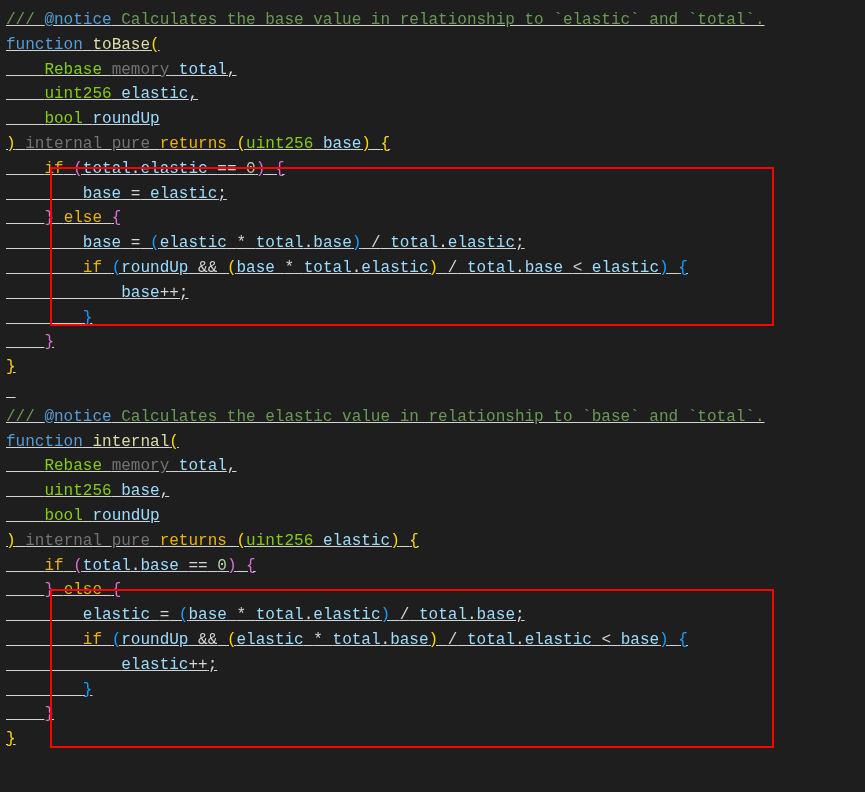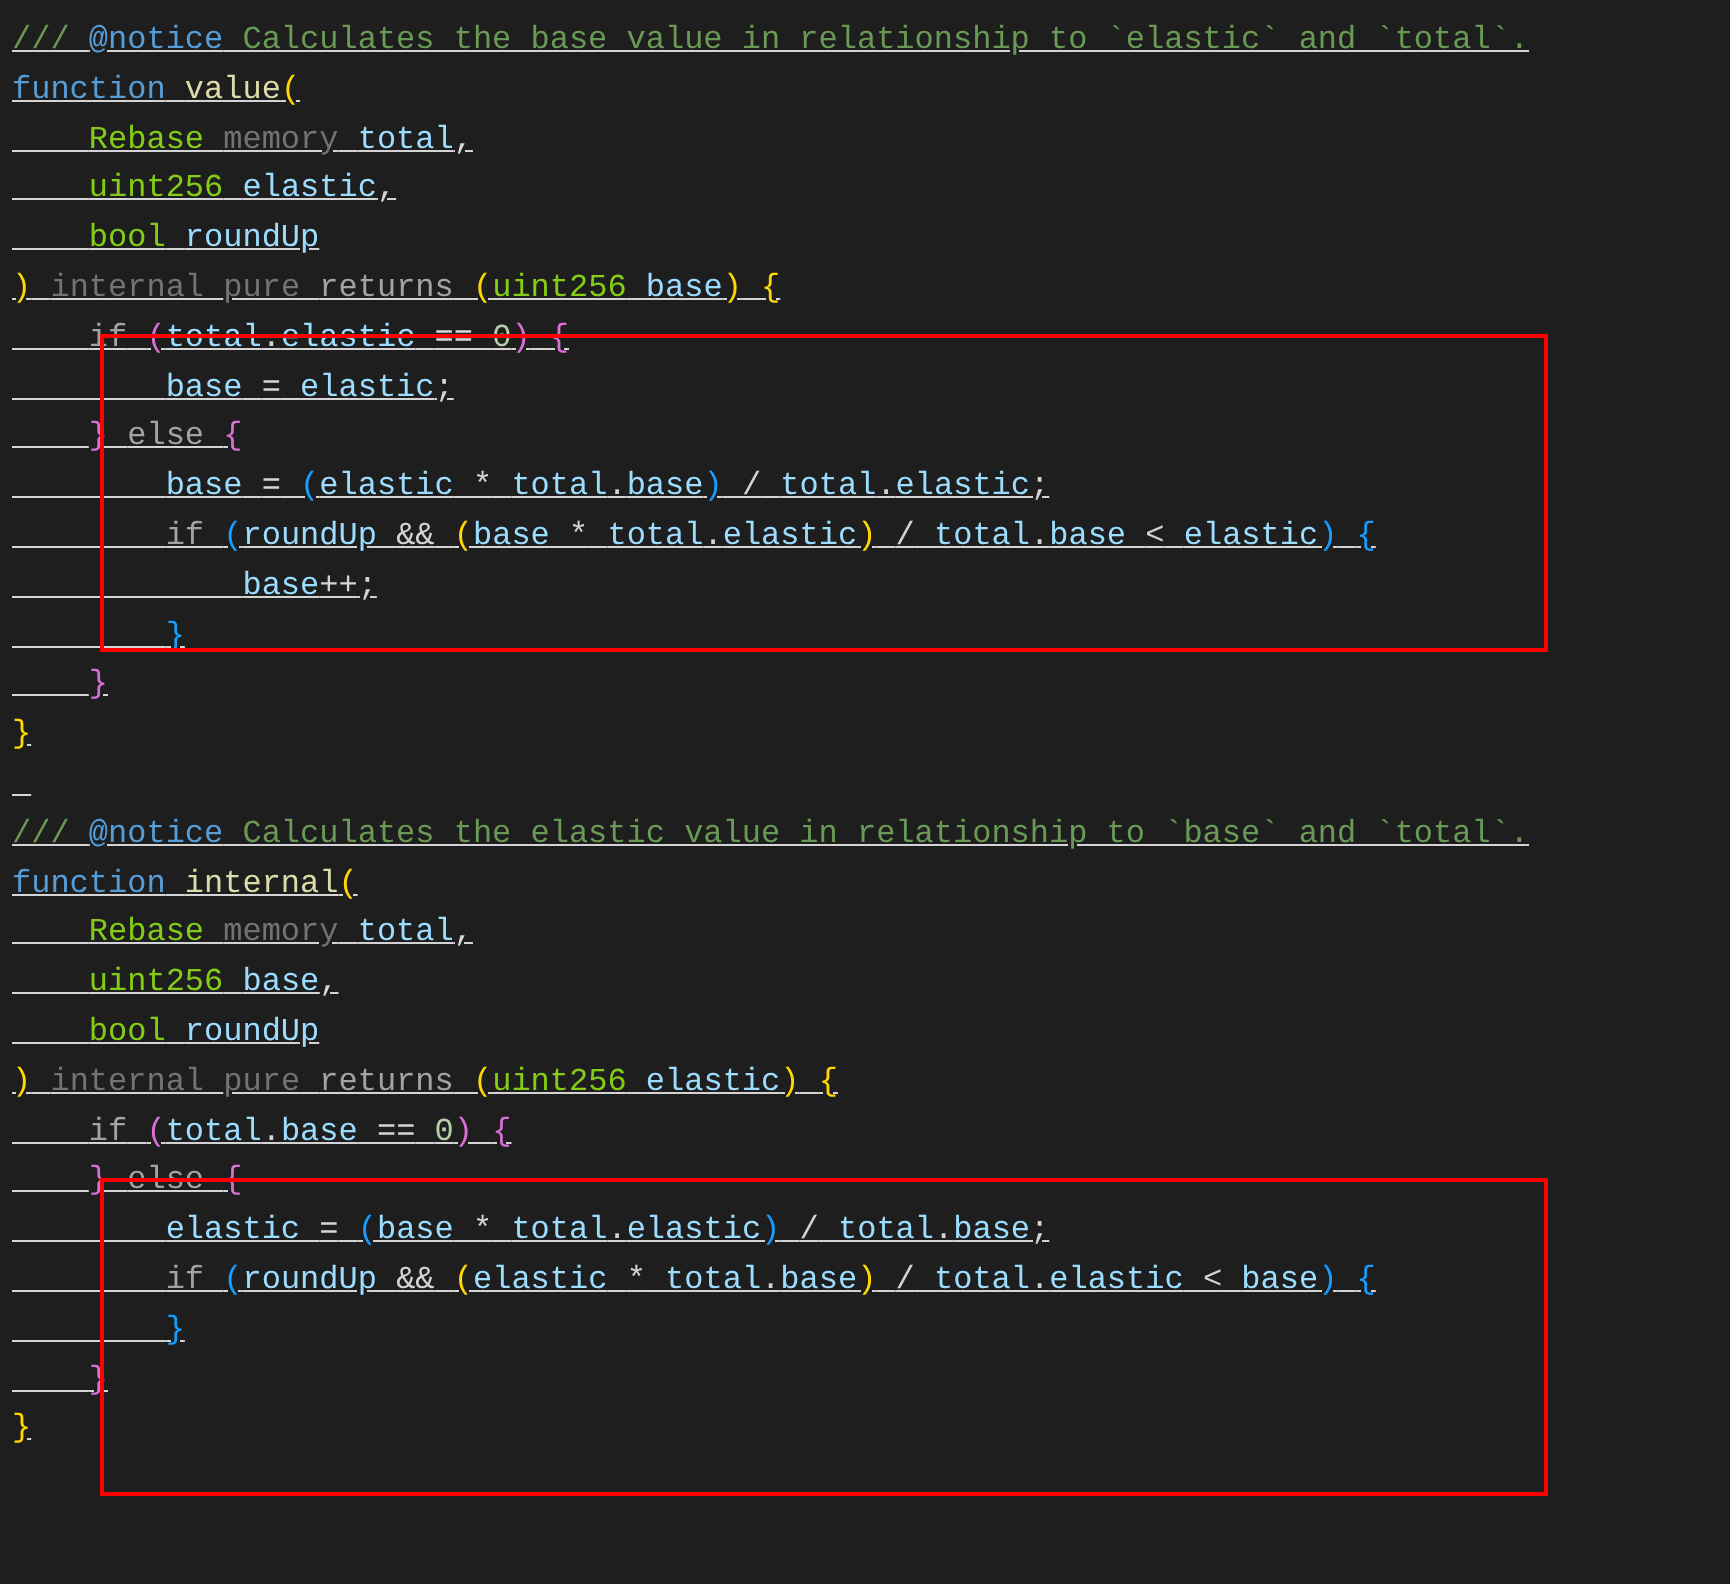--- a/index.html
+++ b/index.html
@@ -30,38 +30,38 @@
   .tok-param     { color: #9cdcfe; }
   .tok-prop      { color: #9cdcfe; }
   .tok-var       { color: #9cdcfe; }
   .tok-number    { color: #b5cea8; }
   .tok-operator  { color: #d4d4d4; }
   .tok-punct     { color: #d4d4d4; }
   .tok-brace     { color: #ffd700; }
   .tok-brace2    { color: #da70d6; }
   .tok-brace3    { color: #179fff; }
   .tok-modifier  { color: #737373; }
-  .tok-control   { color: #a3a3a3; text-align: right; }
+  .tok-control   { color: #eab308; text-align: right; }
   .highlight-box {
     position: absolute;
     border: 2px solid #ff0000;
     pointer-events: none;
     z-index: 10;
   }
   .box1 { left: 50px; top: 167px; width: 720px; height: 155px; }
   .box2 { left: 50px; top: 589px; width: 720px; height: 155px; }
 </style>
 </head>
 <body>
 
 <div class="editor">
 
   <div class="line"><span class="tok-comment">/// </span><span class="tok-keyword">@notice</span><span class="tok-comment"> Calculates the base value in relationship to `elastic` and `total`.</span></div>
 
-  <div class="line"><span class="tok-keyword">function</span> <span class="tok-funcname">value</span><span class="tok-brace">(</span></div>
+  <div class="line"><span class="tok-keyword">function</span> <span class="tok-funcname">toBase</span><span class="tok-brace">(</span></div>
 
   <div class="line">    <span class="tok-type">Rebase</span> <span class="tok-modifier">memory</span> <span class="tok-param">total</span><span class="tok-punct">,</span></div>
 
   <div class="line">    <span class="tok-type">uint256</span> <span class="tok-param">elastic</span><span class="tok-punct">,</span></div>
 
   <div class="line">    <span class="tok-type">bool</span> <span class="tok-param">roundUp</span></div>
 
   <div class="line"><span class="tok-brace">)</span> <span class="tok-modifier">internal</span> <span class="tok-modifier">pure</span> <span class="tok-control">returns</span> <span class="tok-brace">(</span><span class="tok-type">uint256</span> <span class="tok-param">base</span><span class="tok-brace">)</span> <span class="tok-brace">{</span></div>
 
   <div class="line">    <span class="tok-control">if</span> <span class="tok-brace2">(</span><span class="tok-var">total</span><span class="tok-punct">.</span><span class="tok-prop">elastic</span> <span class="tok-operator">==</span> <span class="tok-number">0</span><span class="tok-brace2">)</span> <span class="tok-brace2">{</span></div>
@@ -96,20 +96,21 @@
 
   <div class="line">    <span class="tok-control">if</span> <span class="tok-brace2">(</span><span class="tok-var">total</span><span class="tok-punct">.</span><span class="tok-prop">base</span> <span class="tok-operator">==</span> <span class="tok-number">0</span><span class="tok-brace2">)</span> <span class="tok-brace2">{</span></div>
 
 
   <div class="line">    <span class="tok-brace2">}</span> <span class="tok-control">else</span> <span class="tok-brace2">{</span></div>
 
   <div class="line">        <span class="tok-var">elastic</span> <span class="tok-operator">=</span> <span class="tok-brace3">(</span><span class="tok-var">base</span> <span class="tok-operator">*</span> <span class="tok-var">total</span><span class="tok-punct">.</span><span class="tok-prop">elastic</span><span class="tok-brace3">)</span> <span class="tok-operator">/</span> <span class="tok-var">total</span><span class="tok-punct">.</span><span class="tok-prop">base</span><span class="tok-punct">;</span></div>
 
   <div class="line">        <span class="tok-control">if</span> <span class="tok-brace3">(</span><span class="tok-var">roundUp</span> <span class="tok-operator">&amp;&amp;</span> <span class="tok-brace">(</span><span class="tok-var">elastic</span> <span class="tok-operator">*</span> <span class="tok-var">total</span><span class="tok-punct">.</span><span class="tok-prop">base</span><span class="tok-brace">)</span> <span class="tok-operator">/</span> <span class="tok-var">total</span><span class="tok-punct">.</span><span class="tok-prop">elastic</span> <span class="tok-operator">&lt;</span> <span class="tok-var">base</span><span class="tok-brace3">)</span> <span class="tok-brace3">{</span></div>
 
+  <div class="line">            <span class="tok-var">elastic</span><span class="tok-operator">++</span><span class="tok-punct">;</span></div>
 
   <div class="line">        <span class="tok-brace3">}</span></div>
   <div class="line">    <span class="tok-brace2">}</span></div>
   <div class="line"><span class="tok-brace">}</span></div>
 
   <div class="highlight-box box1"></div>
   <div class="highlight-box box2"></div>
 </div>
 
 </body></html>

